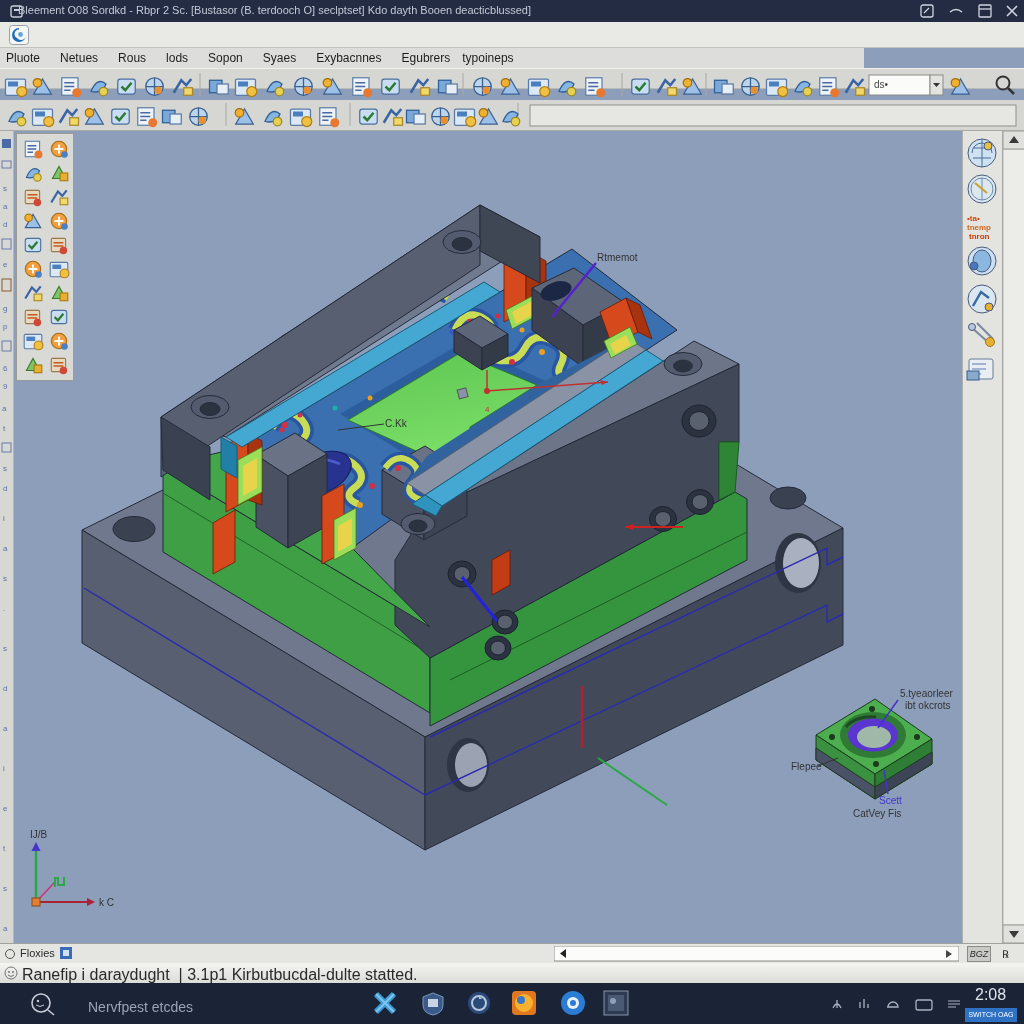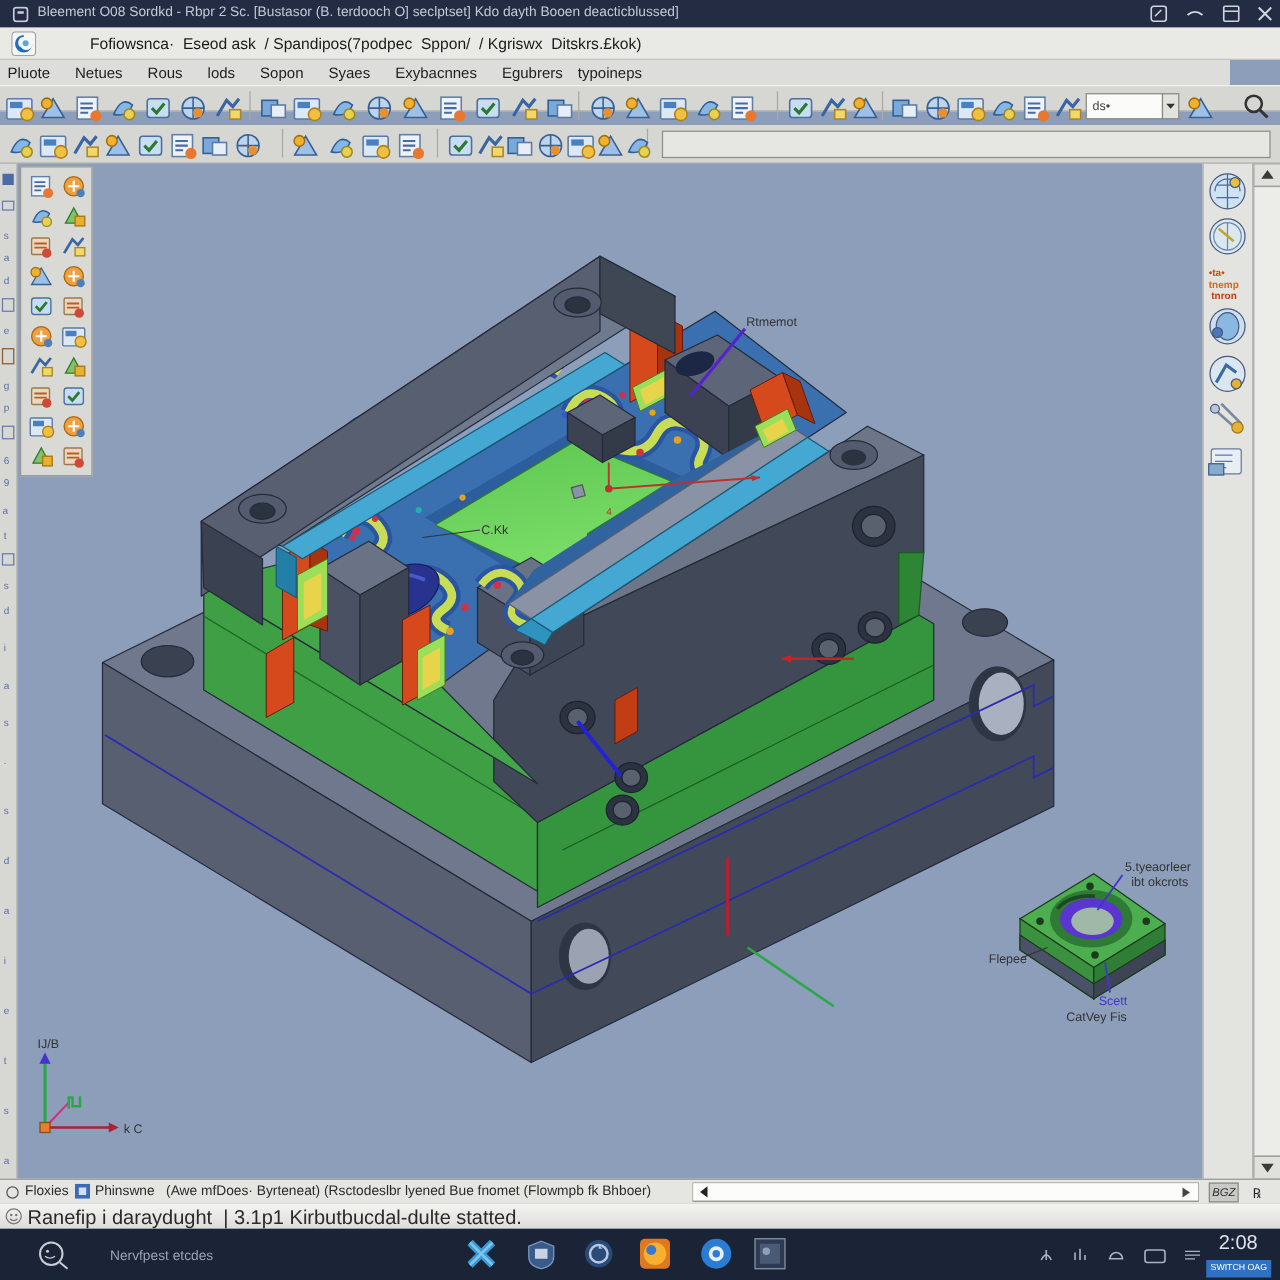--- a/index.html
+++ b/index.html
@@ -1,57 +1,56 @@
 <!DOCTYPE html>
 <html><head>
 <meta charset="utf-8">
 <style>
 html,body{margin:0;padding:0;width:1024px;height:1024px;overflow:hidden;background:#8c9eba;font-family:"Liberation Sans",sans-serif;}
 .abs{position:absolute;}
 #titlebar{left:0;top:0;width:1024px;height:22px;background:#242c44;color:#c3c9d6;font-size:11px;}
 #row2{left:0;top:22px;width:1024px;height:25px;background:#e9e9e5;border-bottom:1px solid #c2c2be;}
-#menurow{left:0;top:48px;width:984px;height:20px;background:#dddddb;color:#1e1e1e;font-size:12px;}
+#menurow{left:0;top:48px;width:864px;height:20px;background:#dddddb;color:#1e1e1e;font-size:12px;}
 #tb1{left:0;top:68px;width:1024px;height:21px;background:#d6d6d2;border-top:1px solid #efefec;border-bottom:1px solid #b9b9b5;box-sizing:border-box;}
 #tb2{left:0;top:100px;width:1024px;height:31px;background:#d6d6d2;border-bottom:1px solid #a9a9a5;box-sizing:border-box;}
 #leftstrip{left:0;top:131px;width:14px;height:812px;background:#d7d7d3;border-right:1px solid #b5b5b1;box-sizing:border-box;}
 #viewport{left:14px;top:131px;width:948px;height:812px;background:#8c9eba;}
 #rightpanel{left:962px;top:131px;width:40px;height:812px;background:#e3e3df;border-left:1px solid #b0b0ac;box-sizing:border-box;text-align:center;}
 #vscroll{left:1002px;top:131px;width:22px;height:812px;background:#d0d0cc;border-left:1px solid #a8a8a4;box-sizing:border-box;}
 #palette{left:16px;top:133px;width:56px;height:246px;background:#d9d9d5;border:1px solid #9a9a96;}
 #status1{left:0;top:943px;width:1024px;height:20px;background:#e5e5e1;border-top:1px solid #a0a09c;box-sizing:border-box;font-size:11px;color:#2a2a2a;}
 #status2{left:0;top:963px;width:1024px;height:20px;background:linear-gradient(#f4f4f0,#dcdcd8);font-size:16px;color:#2a2a2a;}
 #taskbar{left:0;top:983px;width:1024px;height:41px;background:#1b2336;}
 .menuitem{display:inline-block;margin:0 10px;line-height:20px;}
 </style>
 </head>
 <body>
 
 <div class="abs" id="titlebar">
   <svg class="abs" style="left:10px;top:5px" width="13" height="13">
       <rect x="1" y="1" width="11" height="11" rx="2" fill="none" stroke="#c8cdd8" stroke-width="1.4"></rect>
       <rect x="4" y="4" width="5" height="2" fill="#c8cdd8"></rect>
     </svg>
-  <div class="abs" style="left:30px;top:4px;">Bleement O08 Sordkd - Rbpr 2 Sc.  [Bustasor (B. terdooch O] seclptset] Kdo dayth Booen deacticblussed]</div>
+  <div class="abs" style="left:18px;top:4px;">Bleement O08 Sordkd - Rbpr 2 Sc.  [Bustasor (B. terdooch O] seclptset] Kdo dayth Booen deacticblussed]</div>
   <svg class="abs" style="left:920px;top:4px" width="100" height="14">
     <rect x="1" y="1" width="12" height="12" rx="2" fill="none" stroke="#cfd4df" stroke-width="1.3"></rect>
       <path d="M4 9 L9 4" stroke="#cfd4df" stroke-width="1.3"></path>
     <path d="M30 8 q6 -5 12 0" fill="none" stroke="#cfd4df" stroke-width="1.5"></path>
     <rect x="59" y="1" width="12" height="12" rx="1" fill="none" stroke="#cfd4df" stroke-width="1.3"></rect>
       <line x1="59" y1="5" x2="71" y2="5" stroke="#cfd4df" stroke-width="1.3"></line>
     <path d="M87 2 L97 12 M97 2 L87 12" stroke="#cfd4df" stroke-width="1.6"></path>
   </svg>
 </div>
 
 <div class="abs" id="row2">
   <svg class="abs" style="left:9px;top:3px" width="20" height="20">
       <rect x="0.5" y="0.5" width="19" height="19" rx="3" fill="#f6f6f4" stroke="#9aa0aa"></rect>
       <path d="M10 3 a7 7 0 1 0 7 7 a5 5 0 0 1 -9 3 a4.5 4.5 0 0 1 2-8.5 z" fill="#1d6fba"></path>
       <circle cx="11.5" cy="9.5" r="2.4" fill="#5fa6dd"></circle>
     </svg>
-  <div class="abs" style="left:72px;top:6px;font-size:12.5px;color:#1a1a1a;">Fofiowsnca·&nbsp; Eseod ask&nbsp; / Spandipos(7podpec&nbsp; Sppon/&nbsp; / Kgriswx&nbsp; Ditskrs.£kok)</div>
 </div>
 
 <div class="abs" id="menurow">
   <span class="menuitem" style="margin-left:6px">Pluote</span><span class="menuitem">Netues</span><span class="menuitem">Rous</span><span class="menuitem">lods</span><span class="menuitem">Sopon</span><span class="menuitem">Syaes</span><span class="menuitem">Exybacnnes</span><span class="menuitem">Egubrers</span><span class="menuitem" style="margin-left:2px">typoineps</span>
 </div>
 
 <div class="abs" id="tb1">
     <svg width="1024" height="30" style="position:absolute;top:1px;left:0">
 <defs>
 <symbol id="ic1" viewBox="0 0 20 20">
@@ -519,21 +518,20 @@
 
 <div class="abs" id="status1">
   <svg class="abs" style="left:4px;top:4px" width="12" height="12">
       <circle cx="6" cy="6" r="4.5" fill="none" stroke="#555"></circle>
     </svg>
   <div class="abs" style="left:20px;top:3px;">Floxies</div>
   <svg class="abs" style="left:60px;top:3px" width="12" height="12">
       <rect x="0" y="0" width="12" height="12" fill="#3a6ab8"></rect>
       <rect x="3" y="3" width="6" height="6" fill="#cfe0f0"></rect>
     </svg>
-  <div class="abs" style="left:76px;top:3px;">Phinswne&nbsp;&nbsp; (Awe mfDoes· Byrteneat) (Rsctodeslbr lyened Bue fnomet (Flowmpb fk Bhboer)</div>
   <svg class="abs" style="left:554px;top:2px" width="405" height="16">
       <rect x="0" y="0" width="405" height="15" fill="#fcfcfa" stroke="#8a8a86"></rect>
       <path d="M6 7.5 l6 -4.5 v9 z" fill="#222"></path>
       <path d="M392 4 l6 4 l-6 4 z" fill="#444"></path>
     </svg>
   <div class="abs" style="left:967px;top:2px;width:22px;height:14px;background:#c9c9c5;border:1px solid #8a8a86;font-size:9px;text-align:center;line-height:14px;font-style:italic;">BGZ</div>
   <div class="abs" style="left:1002px;top:2px;font-size:11px;">℞</div>
 </div>
 
 <div class="abs" id="status2">
@@ -546,21 +544,21 @@
   <div class="abs" style="left:22px;top:3px;">Ranefip i daraydught&nbsp; | 3.1p1 Kirbutbucdal-dulte statted.</div>
 </div>
 
 <div class="abs" id="taskbar">
   <svg class="abs" style="left:28px;top:8px" width="30" height="26">
       <circle cx="13" cy="12" r="9" fill="none" stroke="#c8cdd8" stroke-width="1.6"></circle>
       <line x1="20" y1="19" x2="26" y2="24" stroke="#c8cdd8" stroke-width="1.6"></line>
       <circle cx="10" cy="10" r="1.2" fill="#c8cdd8"></circle>
       <path d="M8 14 q4 3 8 0" fill="none" stroke="#c8cdd8"></path>
     </svg>
-  <div class="abs" style="left:88px;top:16px;font-size:11px;color:#9aa4b5;">Nervfpest etcdes</div>
+  <div class="abs" style="left:88px;top:16px;font-size:14px;color:#9aa4b5;">Nervfpest etcdes</div>
   <svg class="abs" style="left:374px;top:6px" width="260" height="30">
     <g>
         <path d="M2 5 L20 23 M20 5 L2 23" stroke="#3a9ad8" stroke-width="6"></path>
         <path d="M2 5 L20 23 M20 5 L2 23" stroke="#7ec4ea" stroke-width="2"></path>
       </g>
     <g transform="translate(48,2)">
         <path d="M11 2 l10 4 v8 q0 8 -10 10 q-10 -2 -10 -10 v-8 z" fill="#3a5a8a" stroke="#7a9ac0"></path>
         <rect x="6" y="8" width="10" height="8" fill="#c8d4e4"></rect>
       </g>
     <g transform="translate(94,2)">

